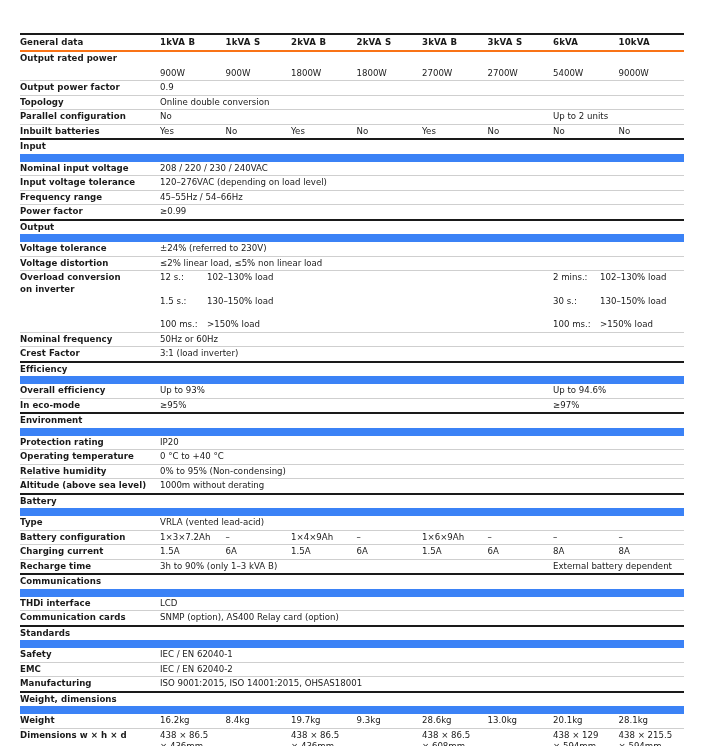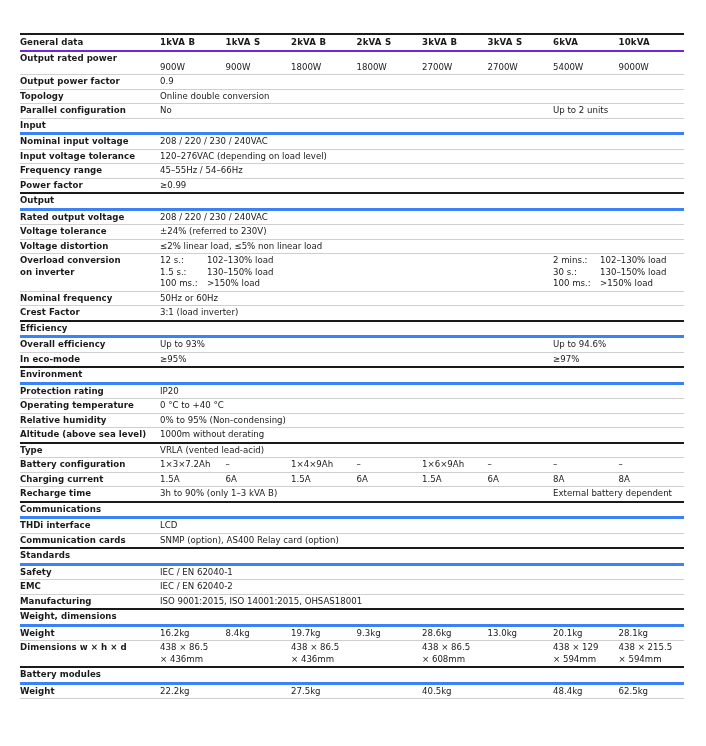--- a/index.html
+++ b/index.html
@@ -8,25 +8,25 @@
   .spec-table { position: absolute; left: 20px; top: 33px; width: 664px;
                 border-collapse: collapse; table-layout: fixed;
                 font-size: 8.6px; line-height: 11.5px; border-top: 2.5px solid #1a1a1a; }
   .spec-table col.label-col { width: 140px; }
   .spec-table col.val-col { width: 65.5px; }
   .spec-table td, .spec-table th { padding: 1px 0 1px 0; vertical-align: top; text-align: left;
                 white-space: nowrap; overflow: visible; }
   .spec-table td.lbl, .spec-table th.lbl { font-weight: bold; letter-spacing: 0.05px; }
   tr.row td, tr.row th { border-bottom: 1px solid #cfcfcf; height: 11.5px; }
   tr.row.last td, tr.row.last th { border-bottom: 2px solid #1a1a1a; }
-  tr.section th, tr.section td { font-weight: bold; border-bottom: 3px solid #3b82f6; height: 11.5px; }
-  tr.head th { font-weight: bold; border-bottom: 2px solid #6d28d9; padding-top: 2px; }
+  tr.section th, tr.section td { font-weight: bold; border-bottom: 8px solid #3b82f6; height: 11.5px; }
+  tr.head th { font-weight: bold; border-bottom: 2px solid #f97316; padding-top: 2px; }
   tr.head th.val { letter-spacing: 0.2px; }
-  td.val.pushdown { padding-top: 10px; }
-  .ol-grid { display: grid; grid-template-columns: 47px auto; row-gap: 0; }
+  td.val.pushdown { padding-top: 16px; }
+  .ol-grid { display: grid; grid-template-columns: 47px auto; row-gap: 12px; }
   .ol-grid span { display: block; }
   .dim { display: block; }
 </style>
 </head>
 <body>
 
 <table class="spec-table">
   <colgroup>
     <col class="label-col">
       <col class="val-col">
@@ -69,20 +69,31 @@
   </tr>
   <tr class="row">
     <td class="lbl">Topology</td>
     <td class="val" colspan="8">Online double conversion</td>
   </tr>
   <tr class="row">
     <td class="lbl">Parallel configuration</td>
     <td class="val" colspan="6">No</td>
     <td class="val" colspan="2">Up to 2 units</td>
   </tr>
+  <tr class="row last">
+    <td class="lbl">Inbuilt batteries</td>
+    <td class="val">Yes</td>
+    <td class="val">No</td>
+    <td class="val">Yes</td>
+    <td class="val">No</td>
+    <td class="val">Yes</td>
+    <td class="val">No</td>
+    <td class="val">No</td>
+    <td class="val">No</td>
+  </tr>
 
   <tr class="section">
     <th class="lbl" colspan="9">Input</th>
   </tr>
   <tr class="row">
     <td class="lbl">Nominal input voltage</td>
     <td class="val" colspan="8">208 / 220 / 230 / 240VAC</td>
   </tr>
   <tr class="row">
     <td class="lbl">Input voltage tolerance</td>
@@ -92,24 +103,20 @@
     <td class="lbl">Frequency range</td>
     <td class="val" colspan="8">45–55Hz / 54–66Hz</td>
   </tr>
   <tr class="row last">
     <td class="lbl">Power factor</td>
     <td class="val" colspan="8">≥0.99</td>
   </tr>
 
   <tr class="section">
     <th class="lbl" colspan="9">Output</th>
-  </tr>
-  <tr class="row">
-    <td class="lbl">Rated output voltage</td>
-    <td class="val" colspan="8">208 / 220 / 230 / 240VAC</td>
   </tr>
   <tr class="row">
     <td class="lbl">Voltage tolerance</td>
     <td class="val" colspan="8">±24% (referred to 230V)</td>
   </tr>
   <tr class="row">
     <td class="lbl">Voltage distortion</td>
     <td class="val" colspan="8">≤2% linear load, ≤5% non linear load</td>
   </tr>
   <tr class="row">
@@ -174,20 +181,23 @@
   </tr>
   <tr class="row">
     <td class="lbl">Relative humidity</td>
     <td class="val" colspan="8">0% to 95% (Non-condensing)</td>
   </tr>
   <tr class="row last">
     <td class="lbl">Altitude (above sea level)</td>
     <td class="val" colspan="8">1000m without derating</td>
   </tr>
 
+  <tr class="section">
+    <th class="lbl" colspan="9">Battery</th>
+  </tr>
   <tr class="row">
     <td class="lbl">Type</td>
     <td class="val" colspan="8">VRLA (vented lead-acid)</td>
   </tr>
   <tr class="row">
     <td class="lbl">Battery configuration</td>
     <td class="val">1×3×7.2Ah</td>
     <td class="val">–</td>
     <td class="val">1×4×9Ah</td>
     <td class="val">–</td>

